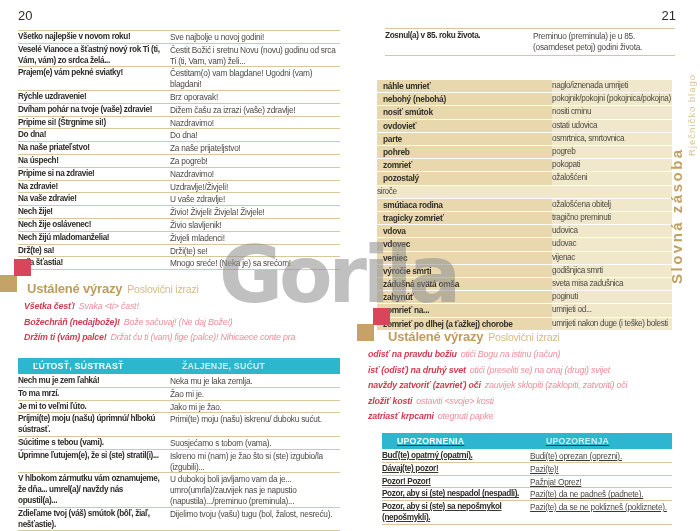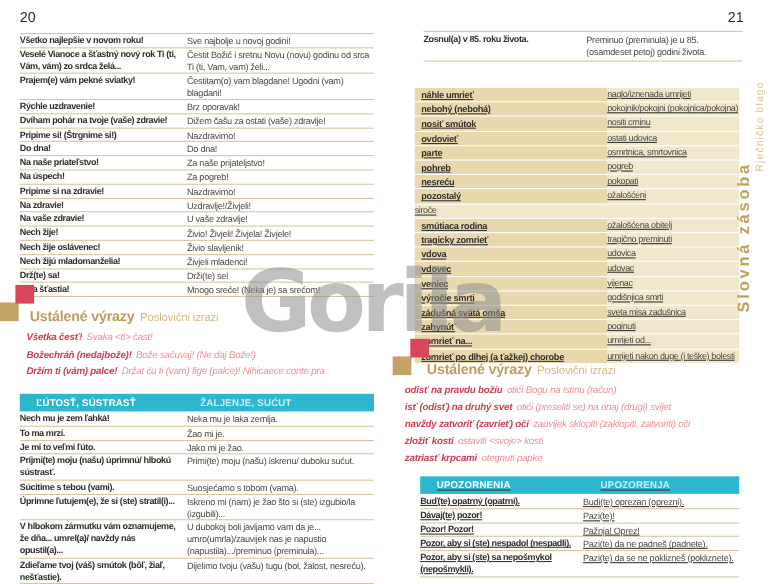--- a/index.html
+++ b/index.html
@@ -25,21 +25,21 @@
   #rt1 .c-sk{width:148px;}
   #rt2{left:382px;top:433px;width:290px;border-top:none;text-decoration:underline;}
   #rt2 .c-sk{width:148px;}
 
   .thead{display:flex;background:#2cb7ce;padding:3px 0 3px 15px;margin-bottom:1px;}
   .thead .h1{flex:none;width:149px;color:#ffffff;font-weight:bold;font-size:8.8px;letter-spacing:0.2px;}
   .thead .h2{flex:1;color:#c9eff5;font-weight:bold;font-size:8.8px;letter-spacing:0.2px;}
 
   
   #rvocab{position:absolute;left:377px;top:80px;width:295px;}
-  .vrow{display:flex;margin-bottom:1px;text-decoration:underline;}
+  .vrow{display:flex;margin-bottom:1px;}
   .v-sk{flex:none;width:175px;background:#e9d8ae;font-weight:bold;color:#33312b;font-size:8.4px;line-height:12.2px;letter-spacing:-0.3px;padding-left:6px;box-sizing:border-box;}
   .v-hr{flex:1;background:#f1e7ca;color:#4c4a44;font-size:8.2px;line-height:12.2px;letter-spacing:-0.35px;white-space:nowrap;}
 
   
   .sq{position:absolute;width:17px;height:17px;}
   .sq-red{background:#d9455b;z-index:3;}
   .sq-tan{background:#c5a368;z-index:2;}
   .idiom-head{position:absolute;white-space:nowrap;}
   .idiom-head .t-sk{font-size:13px;font-weight:bold;color:#bf9c5e;letter-spacing:-0.2px;}
   .idiom-head .t-hr{font-size:10.5px;color:#d5ba85;margin-left:5px;letter-spacing:-0.2px;}
@@ -85,21 +85,21 @@
         <div class="c-hr">Čestitam(o) vam blagdane! Ugodni (vam) blagdani!</div>
       </div>
 
       <div class="prow">
         <div class="c-sk">Rýchle uzdravenie!</div>
         <div class="c-hr">Brz oporavak!</div>
       </div>
 
       <div class="prow">
         <div class="c-sk">Dvíham pohár na tvoje (vaše) zdravie!</div>
-        <div class="c-hr">Dižem čašu za ostati (vaše) zdravlje!</div>
+        <div class="c-hr">Dižem čašu za izrazi (vaše) zdravlje!</div>
       </div>
 
       <div class="prow">
         <div class="c-sk">Pripime si! (Štrgnime si!)</div>
         <div class="c-hr">Nazdravimo!</div>
       </div>
 
       <div class="prow">
         <div class="c-sk">Do dna!</div>
         <div class="c-hr">Do dna!</div>
@@ -259,21 +259,21 @@
         <div class="v-sk">parte</div>
         <div class="v-hr">osmrtnica, smrtovnica</div>
       </div>
 
       <div class="vrow">
         <div class="v-sk">pohreb</div>
         <div class="v-hr">pogreb</div>
       </div>
 
       <div class="vrow">
-        <div class="v-sk">nesreću</div>
+        <div class="v-sk">zomrieť</div>
         <div class="v-hr">pokopati</div>
       </div>
 
       <div class="vrow">
         <div class="v-sk">pozostalý</div>
         <div class="v-hr">ožalošćeni</div>
       </div>
 
       <div class="vrow">
         <div class="v-hr">siroče</div>

